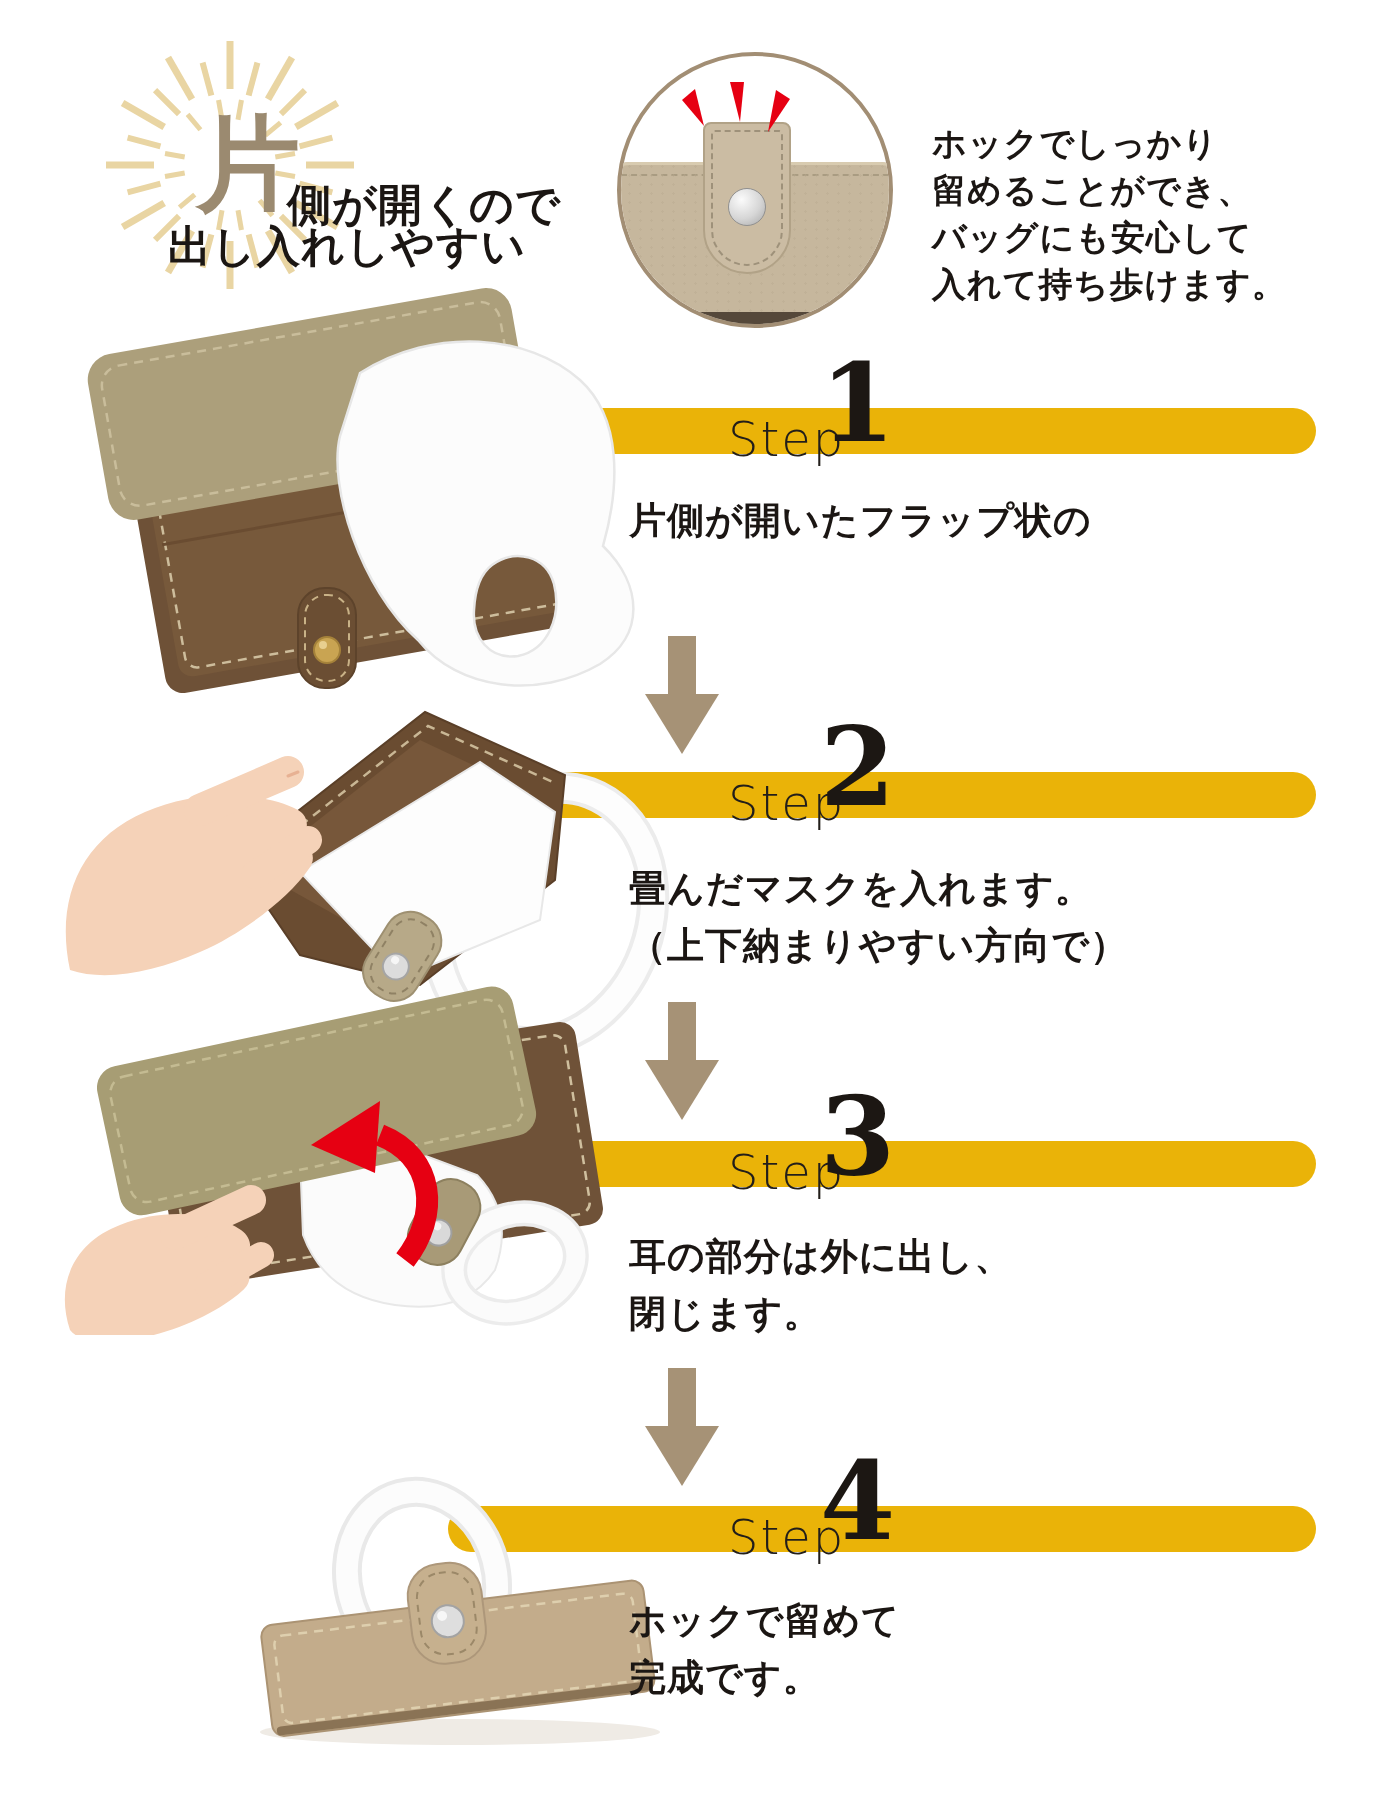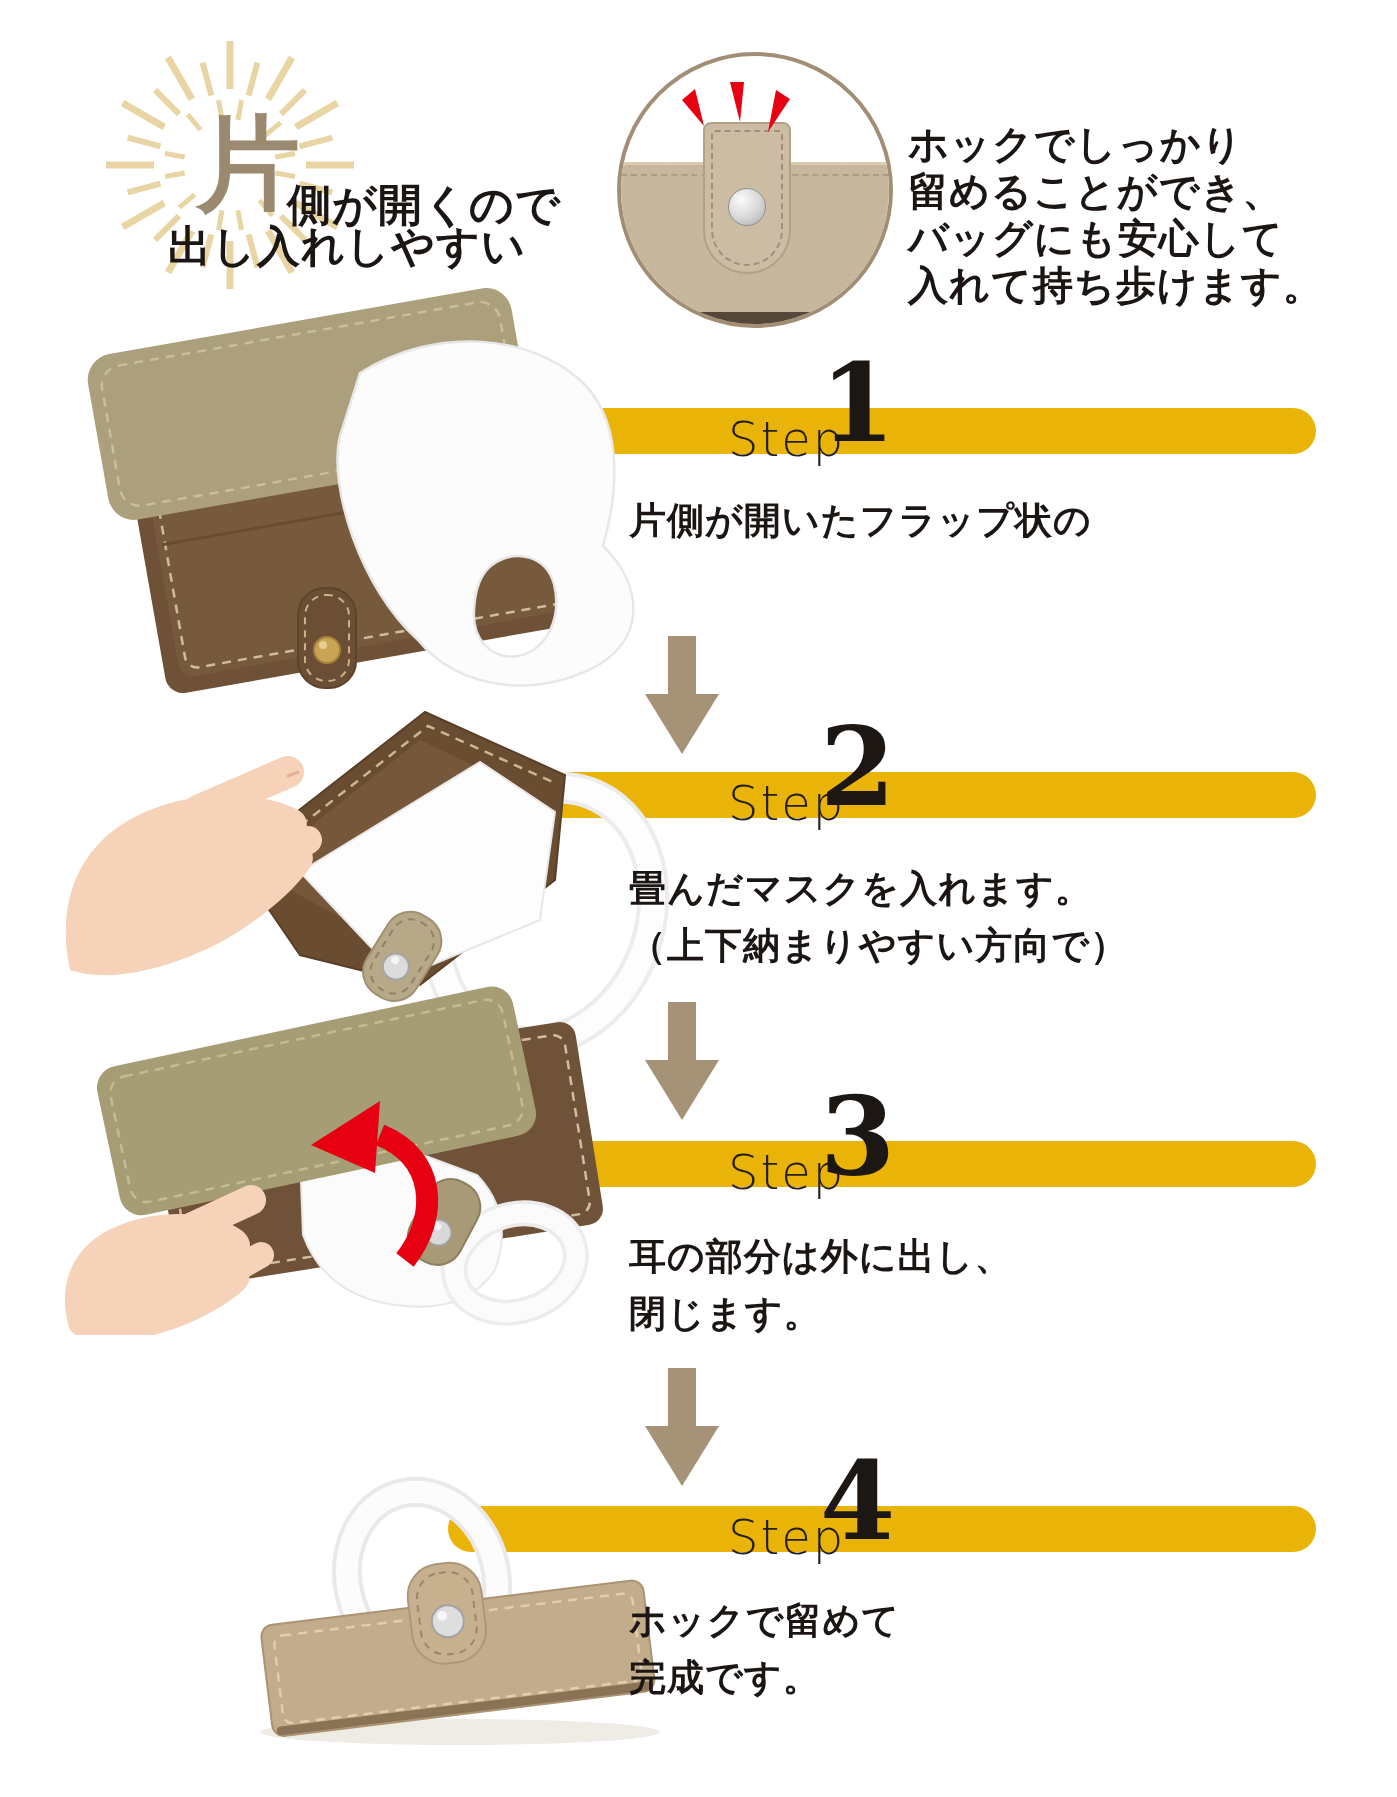--- a/index.html
+++ b/index.html
@@ -22,21 +22,21 @@
   .hc-leather::after{content:"";position:absolute;left:0;right:0;top:0;bottom:0;
               background-image:radial-gradient(#b9aa90 1.2px,transparent 1.5px);background-size:11px 9px;opacity:.45;}
   .hc-bottom{position:absolute;left:6px;right:6px;bottom:0;height:12px;background:#55483a;}
   .hc-strap{position:absolute;left:82px;top:66px;width:88px;height:152px;background:#cbbca3;
             border:2px solid #b1a287;border-radius:8px 8px 44px 44px;box-sizing:border-box;}
   .hc-strap::before{content:"";position:absolute;left:6px;right:6px;top:6px;bottom:6px;
             border:2px dashed #9e917a;border-radius:4px 4px 38px 38px;}
   .hc-snap{position:absolute;left:50%;top:64px;transform:translateX(-50%);width:36px;height:36px;border-radius:50%;
            background:radial-gradient(circle at 35% 30%,#fbfbfb,#d6d6d6 55%,#a8a8a8);border:1px solid #909090;}
   .hc-marks{position:absolute;left:55px;top:24px;width:124px;height:58px;}
-  .hero-caption{position:absolute;left:908px;top:120px;font-size:40px;font-weight:800;
+  .hero-caption{position:absolute;left:932px;top:120px;font-size:34px;font-weight:800;
                 line-height:47px;letter-spacing:1px;}
 
   
   .step-banner{position:absolute;left:448px;width:868px;height:46px;background:#eab308;
                border-radius:31px;z-index:1;}
   .step-word{position:absolute;left:280px;top:2px;font-size:48px;line-height:58px;font-weight:300;
              letter-spacing:2px;color:#221e1a;font-family:"DejaVu Sans","Liberation Sans",sans-serif;}
   .step-num{position:absolute;left:372px;bottom:4px;font-size:108px;line-height:0.86;font-weight:700;
             color:#1c1713;font-family:"DejaVu Serif","Liberation Serif",serif;}
   .step-desc{position:absolute;left:629px;font-size:37px;font-weight:700;line-height:57px;

